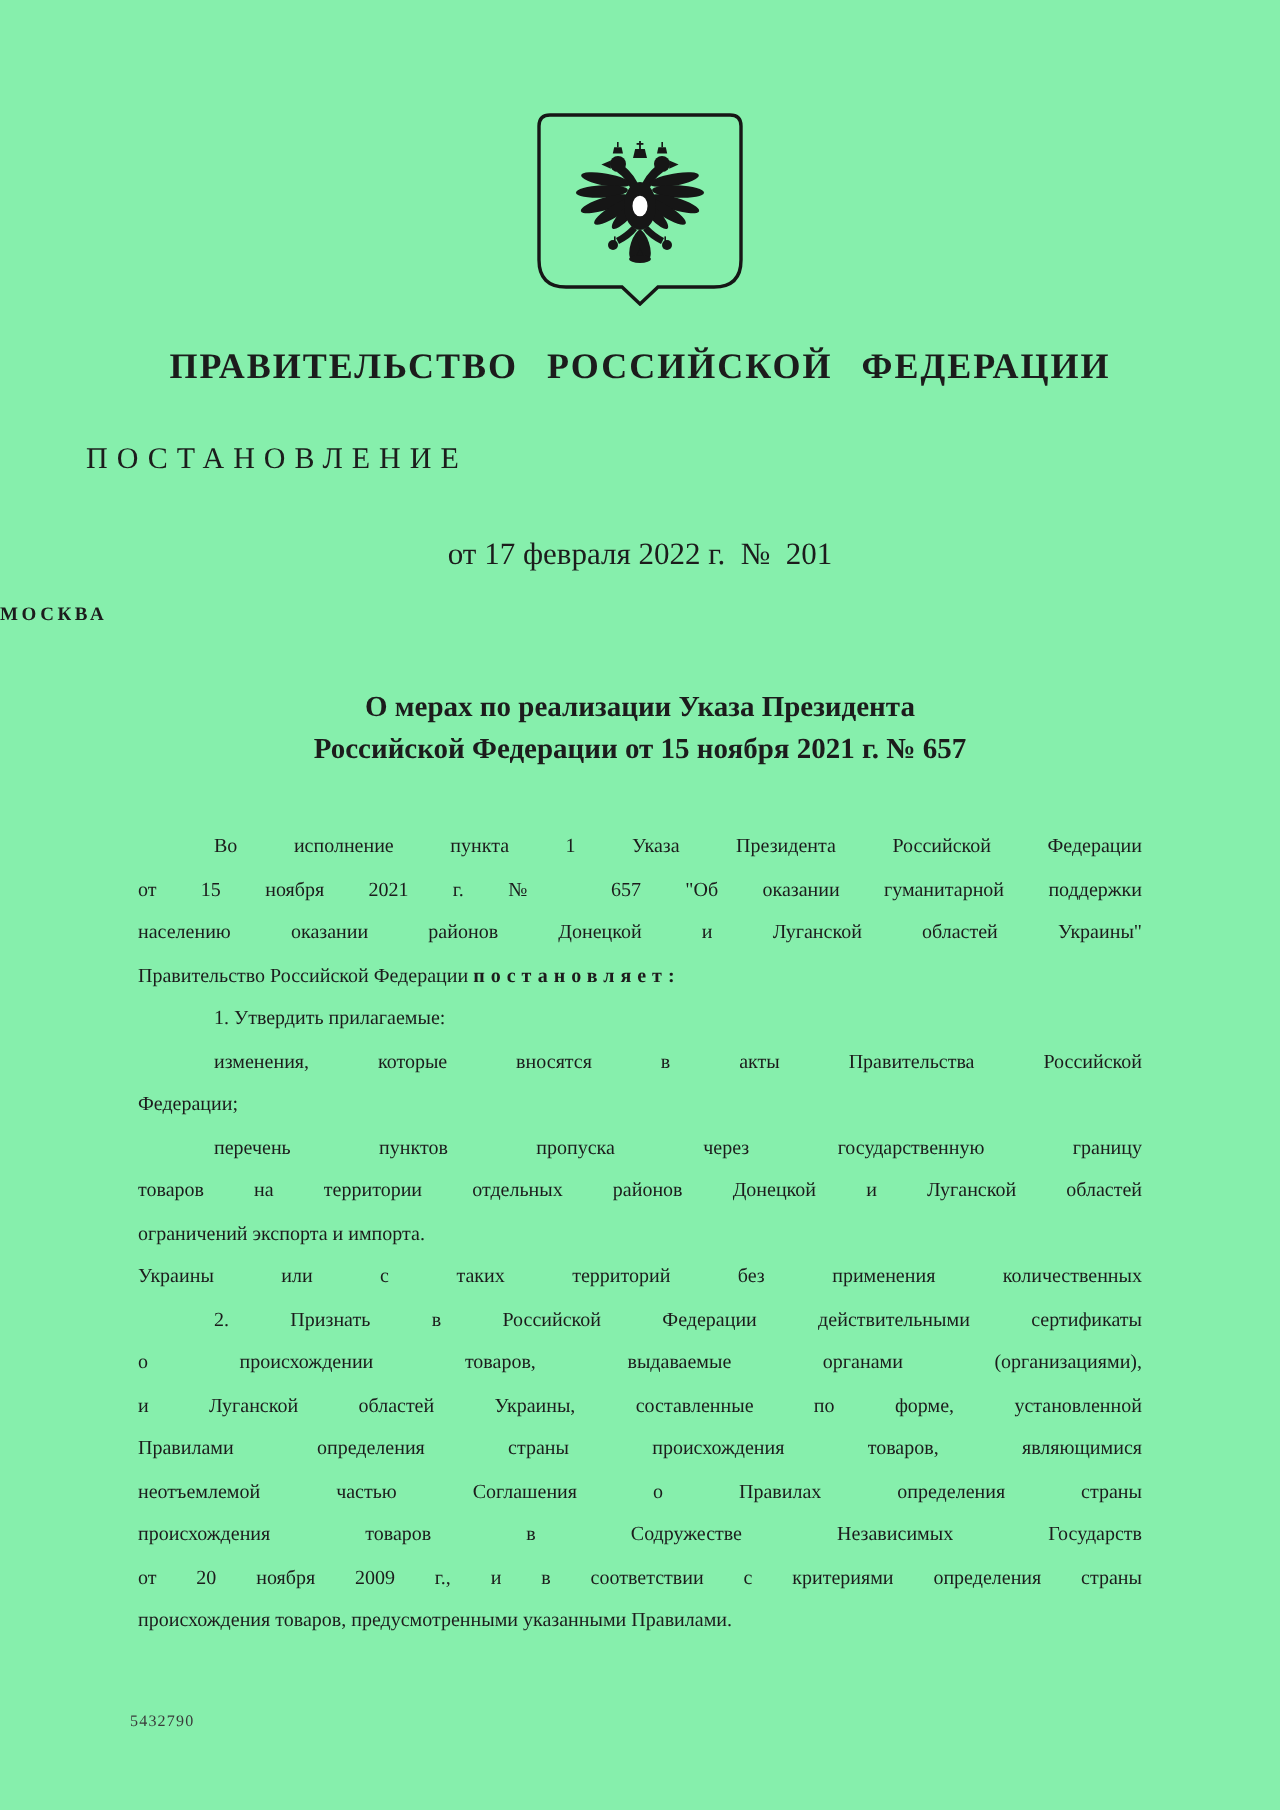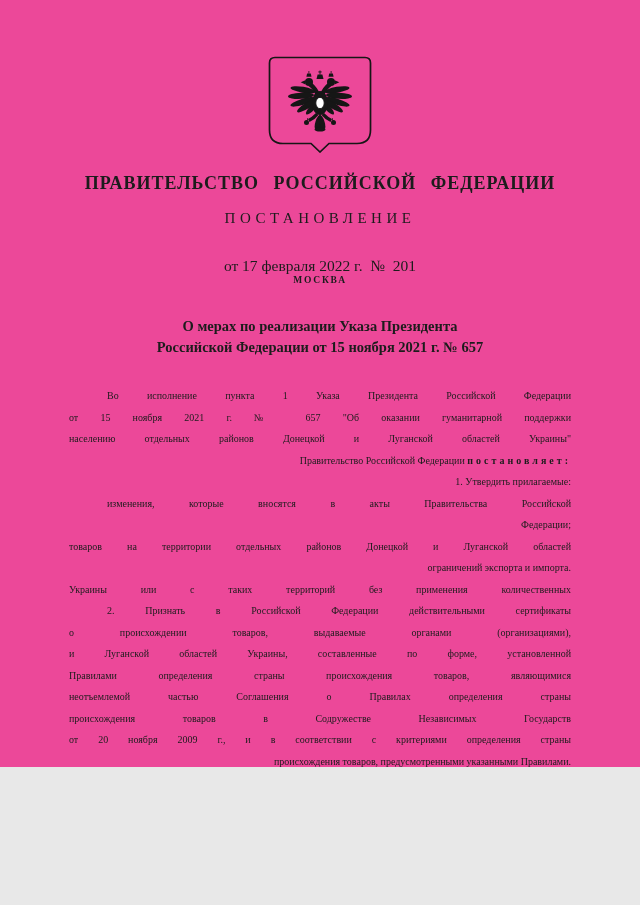--- a/index.html
+++ b/index.html
@@ -1,54 +1,54 @@
 <!DOCTYPE html>
 <html><head>
 <meta charset="utf-8">
 <style>
   html,body { margin:0; padding:0; background:#e8e8e8; }
   .page {
     position:relative;
-    width:640px; height:767px;
+    width:640px; height:905px;
     margin:0 auto;
-    background:#ec4899;
+    background:#86efac;
     color:#1c1c1c;
     font-family:"Liberation Serif","DejaVu Serif",serif;
     box-sizing:border-box;
     padding-top:56px;
     overflow:hidden;
   }
   .emblem { width:104px; height:97px; margin:0 auto; }
   .org {
     margin-top:20px; text-align:center;
     font-size:18px; font-weight:bold;
     letter-spacing:1px; word-spacing:9px;
     white-space:pre;
   }
   .doctype {
-    margin-top:16px; text-align:center;
-    font-size:15px; letter-spacing:4.5px;
+    margin-top:28px; text-align:left;
+    font-size:15px; letter-spacing:4.5px;padding-left:43px;
   }
   .dateline {
     margin-top:30px; text-align:center;
     font-size:15.5px; white-space:pre;
   }
   .city {
-    margin-top:0; text-align:center;
+    margin-top:16px; 
     font-size:9.5px; font-weight:bold; letter-spacing:1.8px;
   }
   .title {
     margin-top:31px; text-align:center;
     font-size:14.5px; font-weight:bold; line-height:21px;
   }
   .bodytext {
     width:502px; margin:27px auto 0;
     font-size:10px; line-height:21.5px;
   }
-  .line { min-height:21.5px; text-align:right; }
+  .line { min-height:21.5px; text-align:left; }
   .line.ind { text-indent:38px; }
   .line.just { text-align:justify; text-align-last:justify; }
   .emph { font-weight:bold; letter-spacing:3px; }
   .doccode {
     position:absolute; left:49px; top:856px;
     font-size:8px; letter-spacing:0.6px; color:#3a3a3a;padding-left:16px;
   }
 </style>
 </head>
 <body>
@@ -99,25 +99,26 @@
   <div class="city">МОСКВА</div>
 
   <div class="title">
     <div>О мерах по реализации Указа Президента</div>
     <div>Российской Федерации от 15 ноября 2021 г. № 657</div>
   </div>
 
   <div class="bodytext">
       <div class="line ind just"><span>Во исполнение пункта 1 Указа Президента Российской Федерации</span></div>
       <div class="line just"><span>от 15 ноября 2021 г. № 657 "Об оказании гуманитарной поддержки</span></div>
-      <div class="line just"><span>населению отдельных районов Донецкой и Луганской областей Украины"</span></div>
+      <div class="line just"><span>населению оказании районов Донецкой и Луганской областей Украины"</span></div>
       <div class="line"><span>Правительство Российской Федерации </span><span class="emph">постановляет:</span></div>
       <div class="line ind"><span>1. Утвердить прилагаемые:</span></div>
       <div class="line ind just"><span>изменения, которые вносятся в акты Правительства Российской</span></div>
       <div class="line"><span>Федерации;</span></div>
+      <div class="line ind just"><span>перечень пунктов пропуска через государственную границу</span></div>
       <div class="line just"><span>товаров на территории отдельных районов Донецкой и Луганской областей</span></div>
       <div class="line"><span>ограничений экспорта и импорта.</span></div>
       <div class="line just"><span>Украины или с таких территорий без применения количественных</span></div>
       <div class="line ind just"><span>2. Признать в Российской Федерации действительными сертификаты</span></div>
       <div class="line just"><span>о происхождении товаров, выдаваемые органами (организациями),</span></div>
       <div class="line just"><span>и Луганской областей Украины, составленные по форме, установленной</span></div>
       <div class="line just"><span>Правилами определения страны происхождения товаров, являющимися</span></div>
       <div class="line just"><span>неотъемлемой частью Соглашения о Правилах определения страны</span></div>
       <div class="line just"><span>происхождения товаров в Содружестве Независимых Государств</span></div>
       <div class="line just"><span>от 20 ноября 2009 г., и в соответствии с критериями определения страны</span></div>

